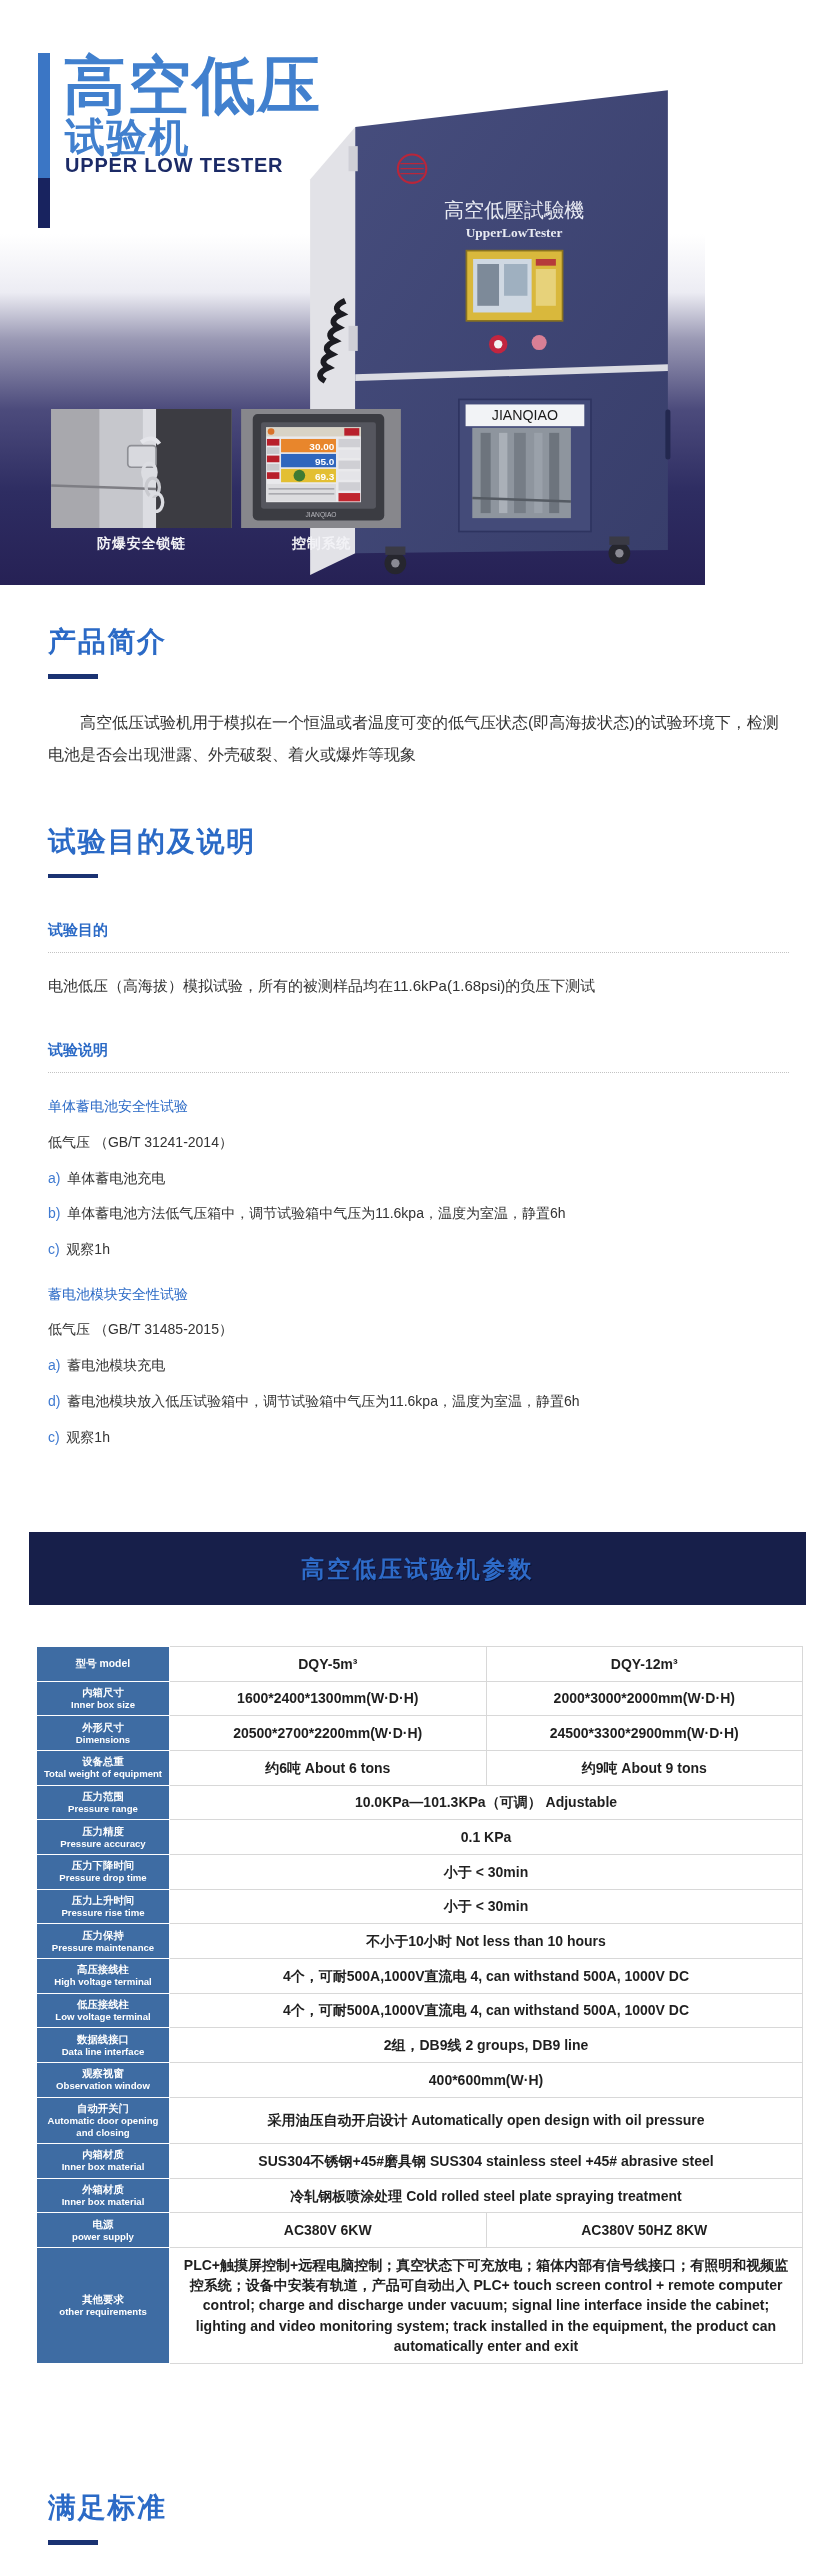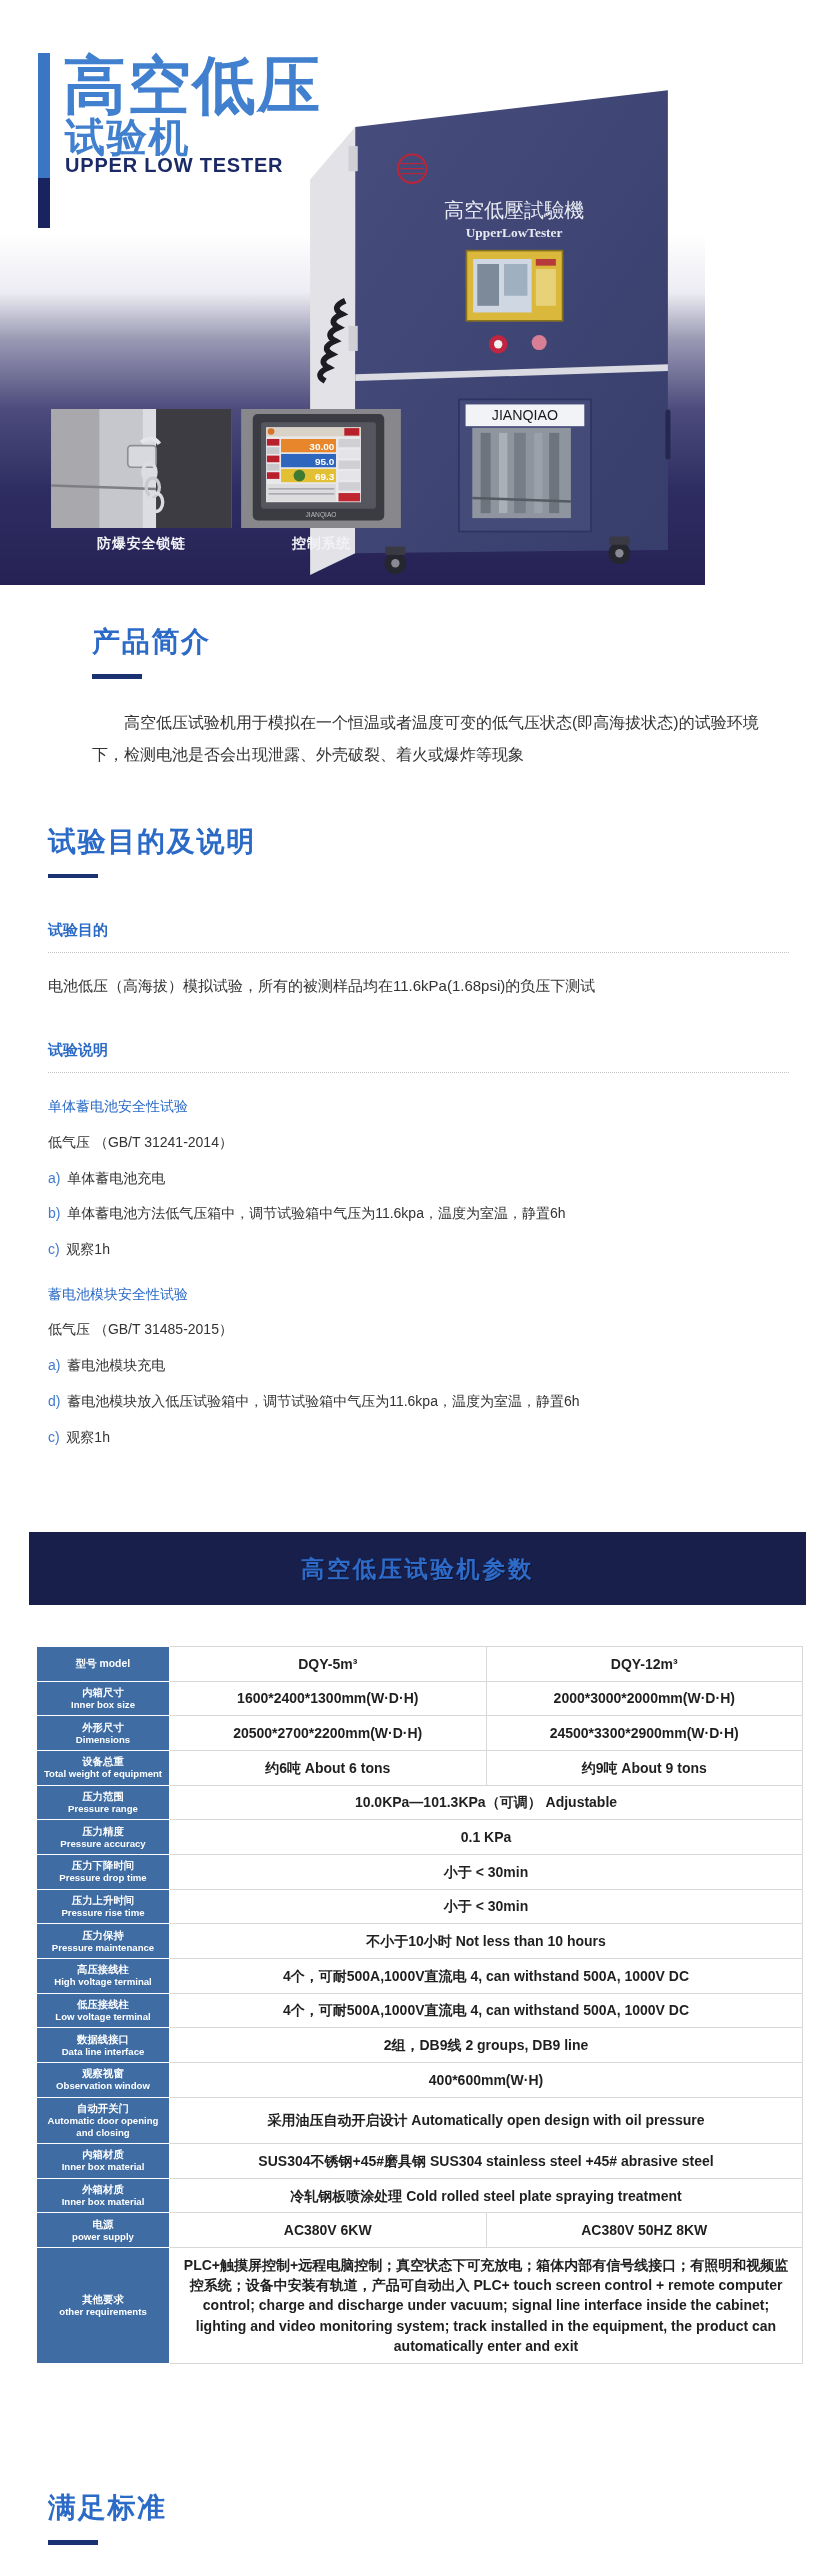--- a/index.html
+++ b/index.html
@@ -27,21 +27,21 @@
   .photo-2 { left:241px; top:409px; }
   .photo-caption { position:absolute; top:535px; width:181px; text-align:center; color:#f2f2f6; font-size:14px; font-weight:bold; letter-spacing:0.8px; }
   .caption-1 { left:51px; }
   .caption-2 { left:231px; width:181px; }
 
   
   .content { padding:0 46px 0 48px; }
   .section-title { font-size:28px; font-weight:bold; color:#2b6ac6; letter-spacing:1.7px; }
   .title-underline { width:50px; height:4.2px; background:#1a3272; margin-top:13.4px; }
 
-  .intro-section { margin-top:38px;margin-left:44px; }
+  .intro-section { margin-top:38px; }
   .intro-body { margin-top:28px; font-size:16px; line-height:2.0; color:#333; text-indent:2em; }
 
   .purpose-section { margin-top:52px; }
   .sub-label { display:block; margin-top:43px; font-size:15px; font-weight:bold; color:#2b6ac6; padding-bottom:11.7px; border-bottom:1.7px dotted #c3c3c3; }
   .sub-text { margin-top:20px; font-size:15px; color:#333; line-height:1.7; }
   .step-group { margin-top:22px; }
   .group-title { color:#2b6ac6; font-size:14px; margin-top:15px; line-height:1.6; }
   .group-standard { font-size:14px; color:#333; margin-top:13.4px; line-height:1.6; }
   .step-item { font-size:14px; color:#333; margin-top:13.4px; line-height:1.6; }
   .step-item .marker { color:#3f7ad1; margin-right:6.7px; }

